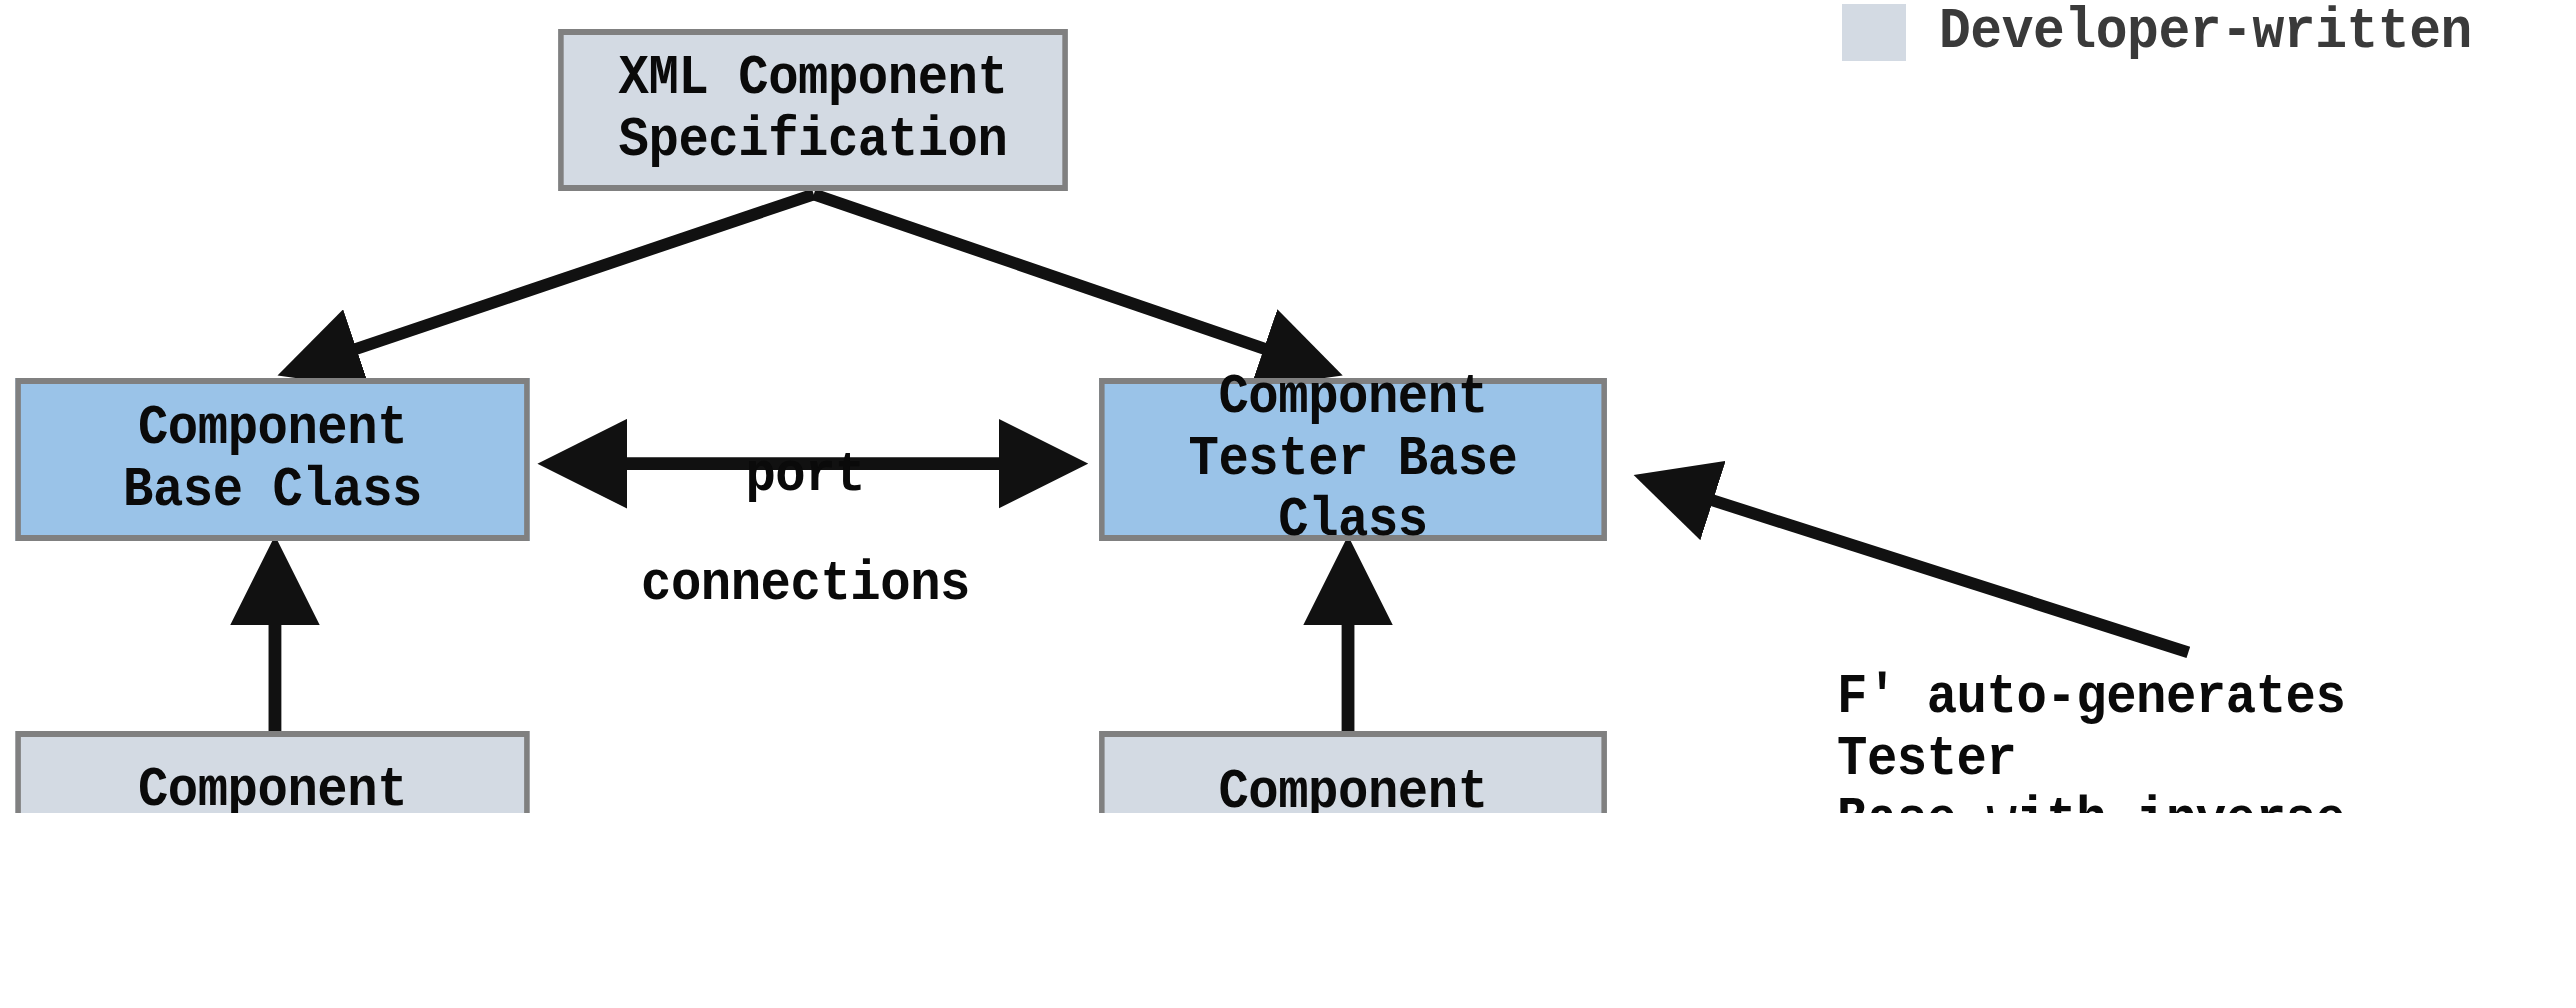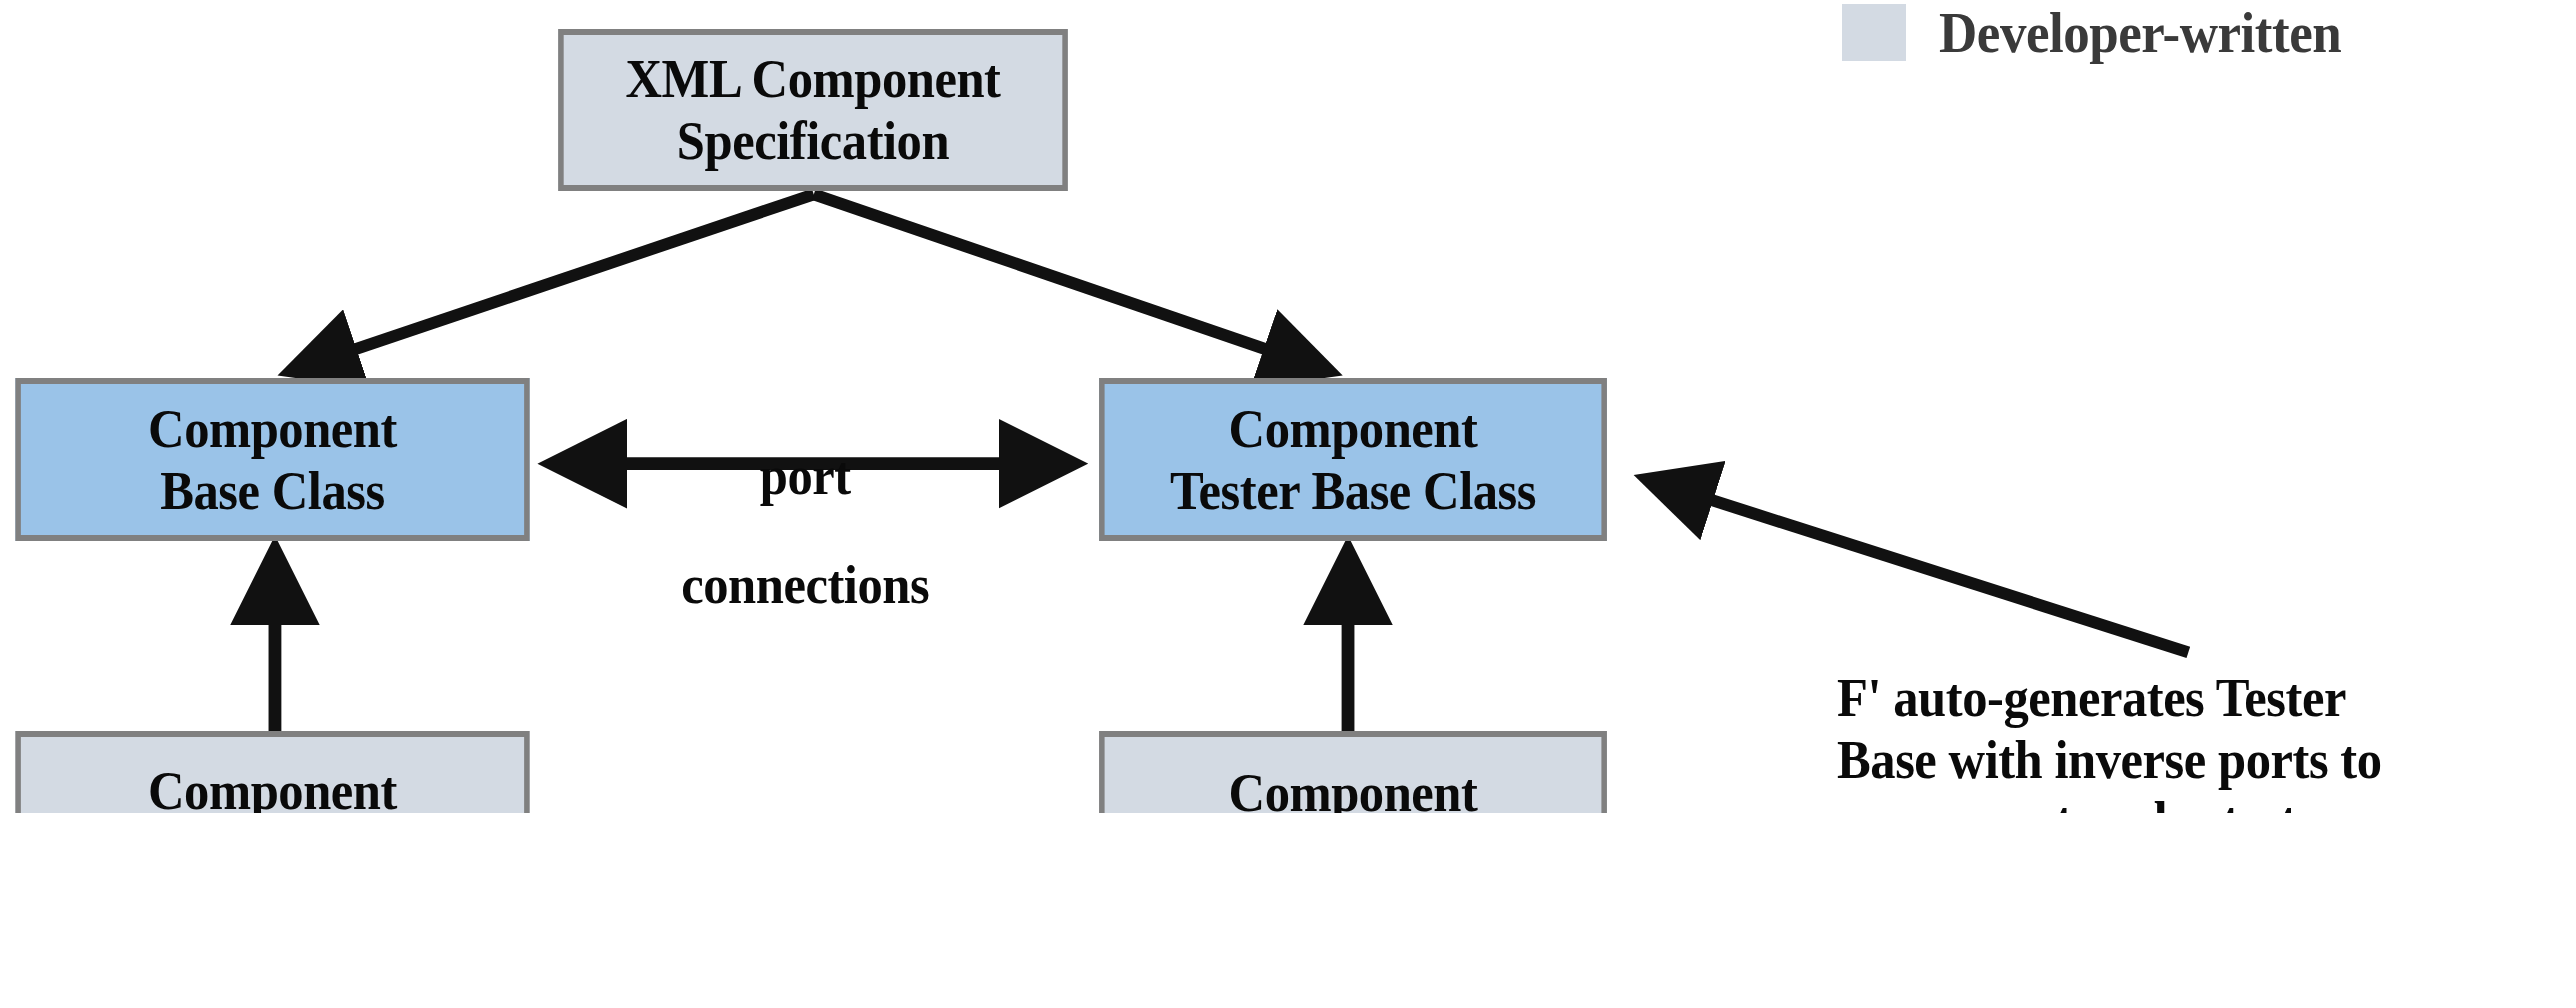--- a/index.html
+++ b/index.html
@@ -6,21 +6,21 @@
     margin: 0;
     padding: 0;
     background: #ffffff;
   }
   #canvas {
     position: relative;
     width: 2576px;
     height: 813px;
     background: #ffffff;
     overflow: hidden;
-    font-family: Liberation Serif, serif;
+    font-family: Liberation Mono, monospace;
   }
   .svg-layer {
     position: absolute;
     left: 0;
     top: 0;
     width: 2576px;
     height: 1008px;
     pointer-events: none;
   }
   .node {

